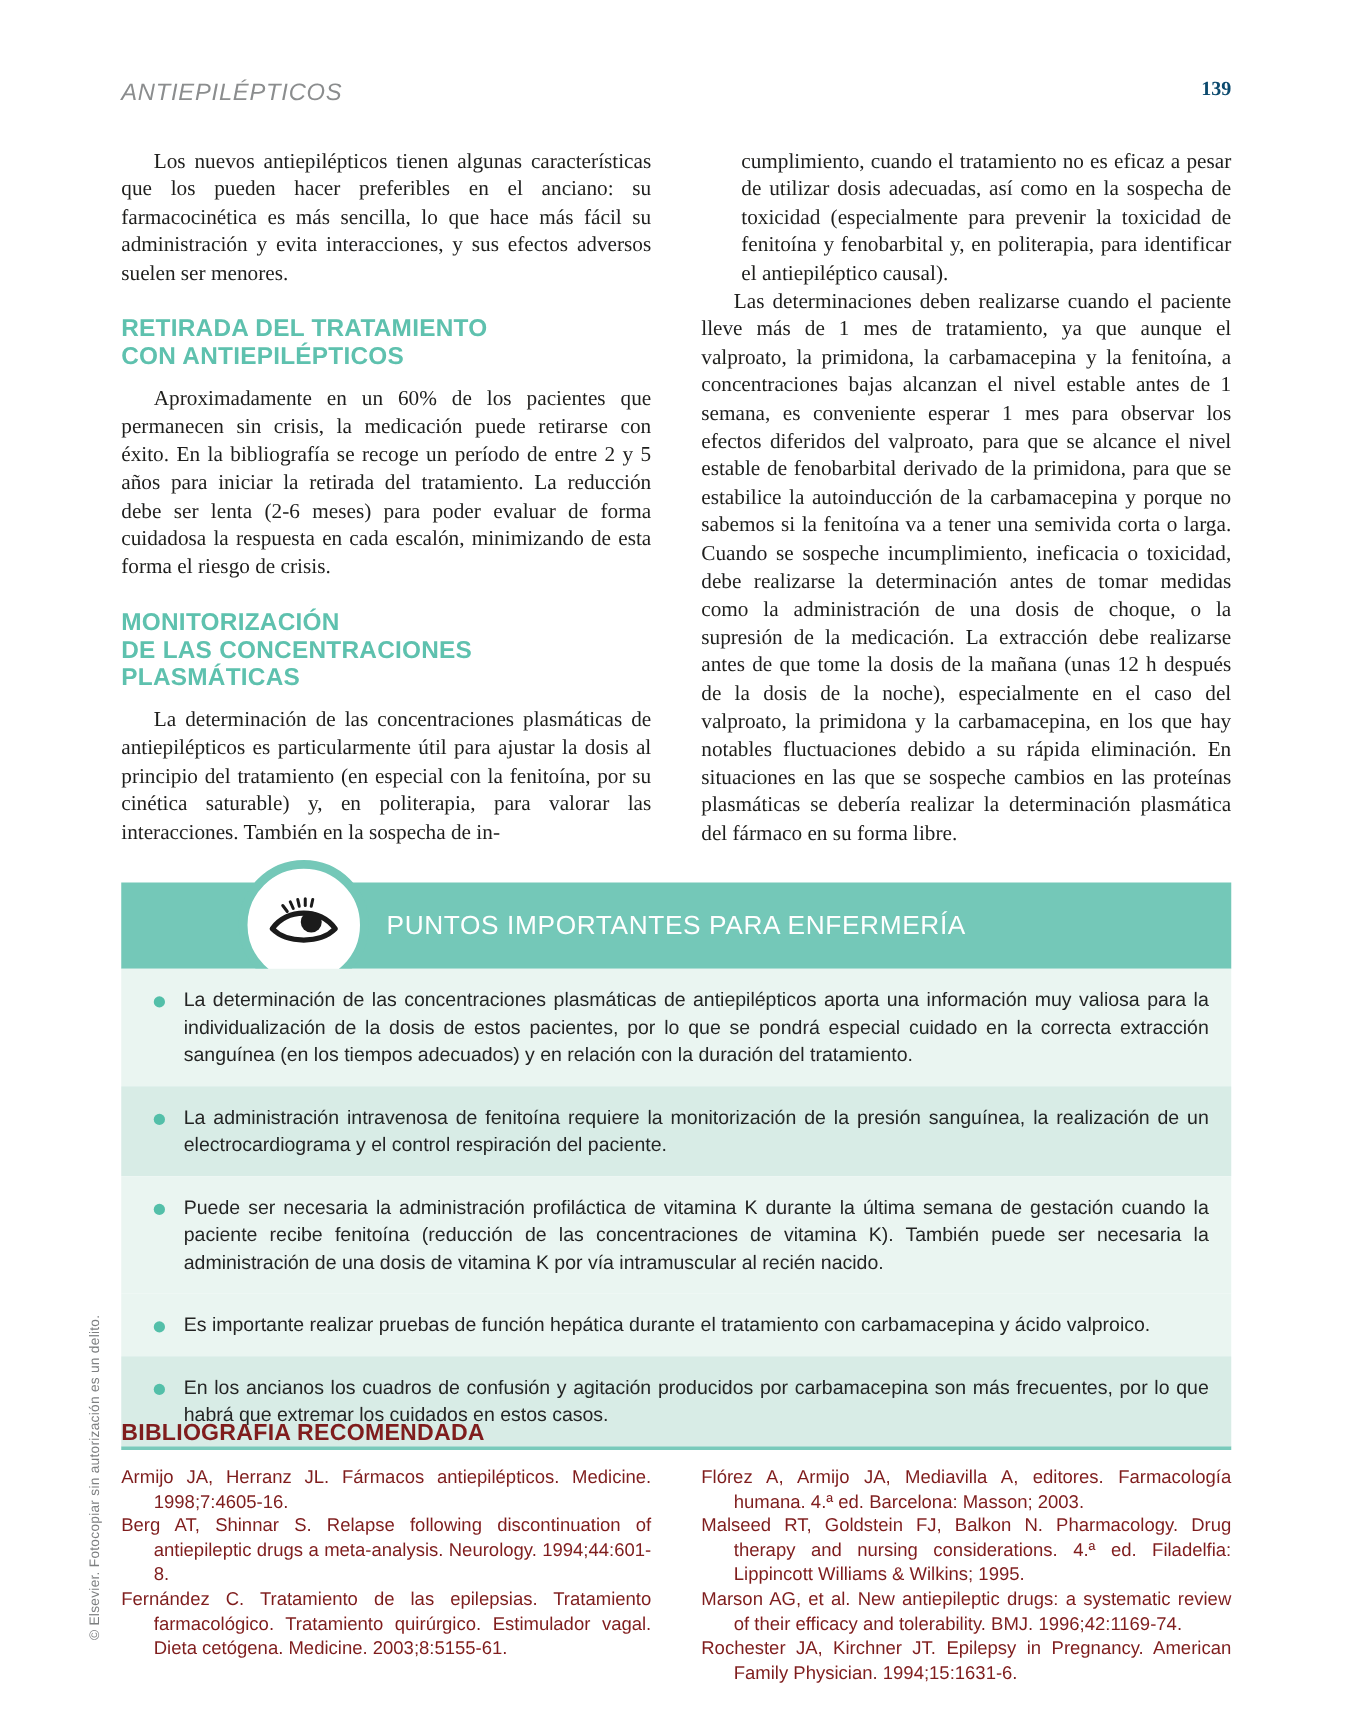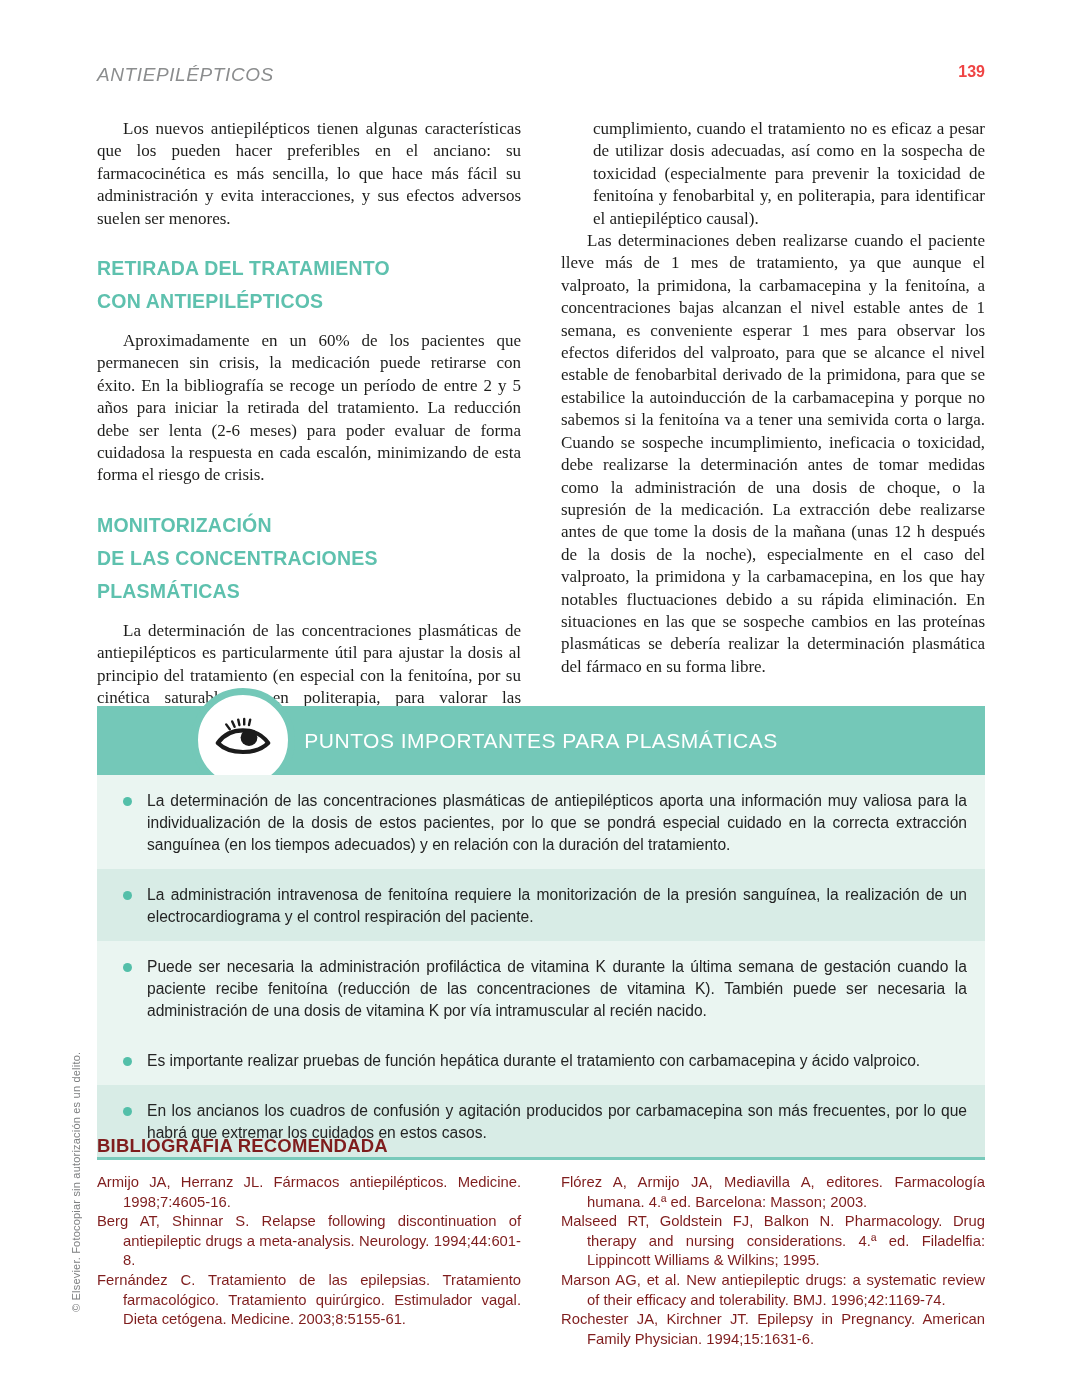--- a/index.html
+++ b/index.html
@@ -9,38 +9,38 @@
     overflow:hidden;
   }
   
   .running-head{
     position:absolute;left:97px;top:64px;
     font-family:"Liberation Sans","DejaVu Sans",sans-serif;
     font-style:italic;font-size:19px;letter-spacing:.6px;color:#8b8d8e;
   }
   .page-number{
     position:absolute;right:95px;top:63px;
-    font-family:Liberation Sans, sans-serif;
-    font-weight:bold;font-size:16px;color:#ef4444;text-align:right;
+    font-family:Liberation Serif, serif;
+    font-weight:bold;font-size:16px;color:#0c4a6e;text-align:right;
   }
   
   .columns{
     position:absolute;left:97px;top:118px;width:888px;
     display:flex;gap:40px;
   }
   .col{width:424px;}
   .body-par{
     margin:0;font-size:17px;line-height:22.4px;text-align:justify;
     text-indent:26px;hyphens:auto;-webkit-hyphens:auto;
   }
   .body-par.no-indent{text-indent:0;margin-left:32px;}
   .sec-heading{
     margin:22px 0 12px 0;
     font-family:"Liberation Sans","DejaVu Sans",sans-serif;
-    font-weight:bold;font-size:19.5px;line-height:33px;
+    font-weight:bold;font-size:19.5px;line-height:22px;
     color:#5ec1ae;letter-spacing:.2px;white-space:pre-line;
   }
   
   .banner{
     position:absolute;left:97px;top:706px;width:888px;height:69px;
     background:#74c8b8;
   }
   .banner-badge{
     position:absolute;left:94px;top:-18px;width:104px;height:104px;
     border-radius:50%;background:#ffffff;border:7px solid #74c8b8;
@@ -126,21 +126,21 @@
           <g stroke="#1b1b1b" stroke-width="4" stroke-linecap="round">
             <line x1="28" y1="32" x2="22" y2="24"></line>
             <line x1="36" y1="28" x2="32" y2="19"></line>
             <line x1="44" y1="25" x2="42" y2="16"></line>
             <line x1="52" y1="24" x2="52" y2="15"></line>
             <line x1="60" y1="25" x2="62" y2="16"></line>
           </g>
         </svg>
       </span>
     </div>
-    <div class="banner-title">PUNTOS IMPORTANTES PARA PLASMÁTICAS</div>
+    <div class="banner-title">PUNTOS IMPORTANTES PARA ENFERMERÍA</div>
   </div>
 
   <div class="points-box">
     <div class="point-row light">
       <span class="dot"></span>
       <span class="point-text">La determinación de las concentraciones plasmáticas de antiepilépticos aporta una información muy valiosa para la individualización de la dosis de estos pacientes, por lo que se pondrá especial cuidado en la correcta extracción sanguínea (en los tiempos adecuados) y en relación con la duración del tratamiento.</span>
     </div>
     <div class="point-row dark">
       <span class="dot"></span>
       <span class="point-text">La administración intravenosa de fenitoína requiere la monitorización de la presión sanguínea, la realización de un electrocardiograma y el control respiración del paciente.</span>

